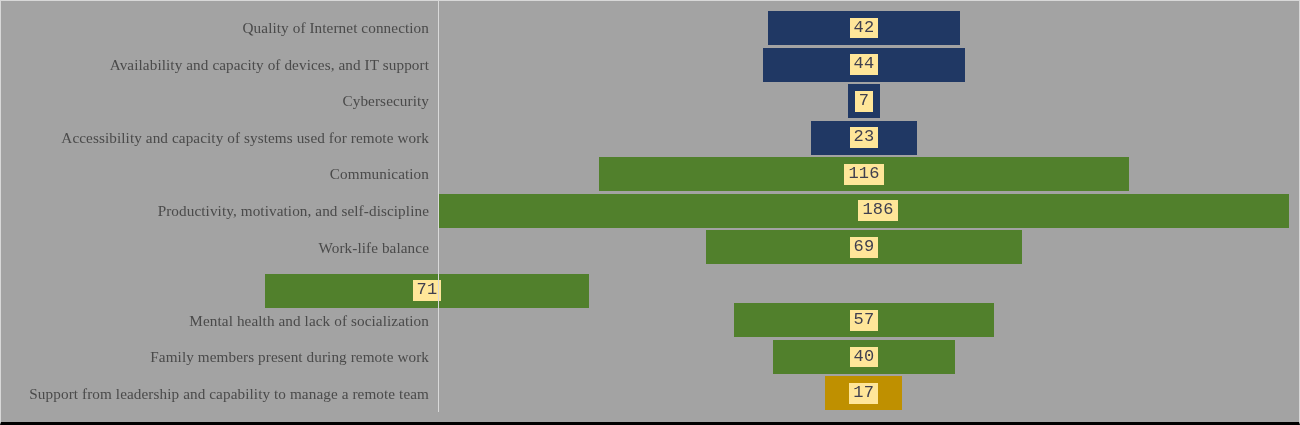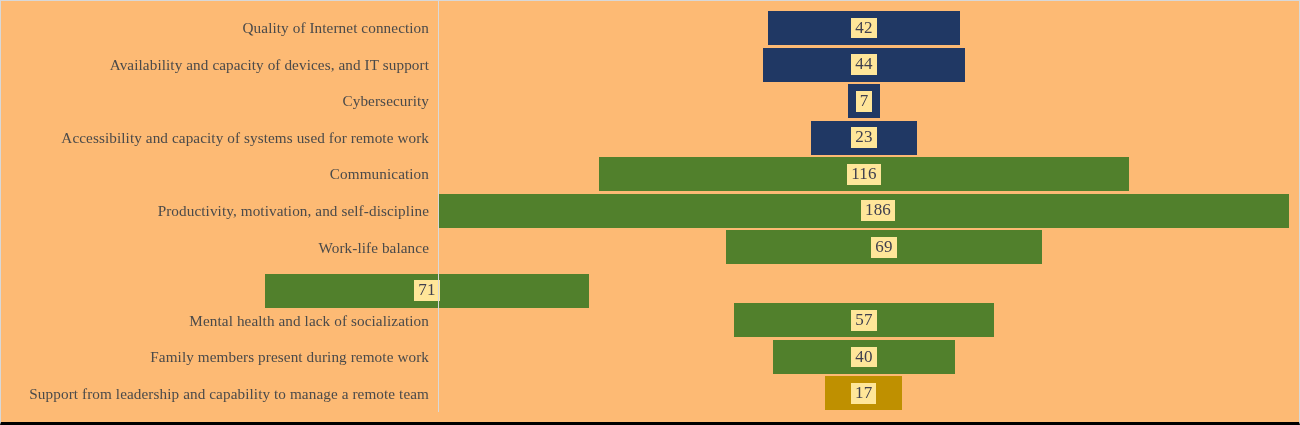--- a/index.html
+++ b/index.html
@@ -5,21 +5,21 @@
   html, body {
     margin: 0;
     padding: 0;
     background: #ffffff;
   }
   #frame {
     position: relative;
     width: 1300px;
     height: 425px;
     box-sizing: border-box;
-    background: #fdba74;
+    background: #a3a3a3;
     border: 1px solid #d8d8d8;
     border-bottom: 3px solid #000000;
     overflow: hidden;
     font-family: "Liberation Serif", "DejaVu Serif", serif;
   }
   #chart {
     position: absolute;
     left: 0;
     top: 0;
     width: 1300px;
@@ -72,20 +72,21 @@
     align-items: center;
     justify-content: center;
   }
   .bar-value {
     font-size: 17px;
     color: #3f3f4f;
     background: #ffe699;
     padding: 1px 4px 2px 4px;
     line-height: 1.05;
     letter-spacing: 0.2px;
+    font-family: Liberation Mono, monospace;
   }
 </style>
 </head>
 <body>
 
 <div id="frame">
   <div id="chart">
       <div class="row">
         <div class="cat-cell">
           <span class="cat-label">Quality of Internet connection</span>
@@ -144,21 +145,21 @@
           <div class="bar" style="width: 850.02px; left: 0.99px; background: rgb(81, 128, 44); padding-left: 28px;">
             <span class="bar-value">186</span>
           </div>
         </div>
       </div>
       <div class="row">
         <div class="cat-cell">
           <span class="cat-label">Work-life balance</span>
         </div>
         <div class="plot-cell">
-          <div class="bar" style="width: 315.33px; left: 268.335px; background: rgb(81, 128, 44); margin-left: 20px;">
+          <div class="bar" style="width: 315.33px; left: 268.335px; background: rgb(81, 128, 44);">
             <span class="bar-value">69</span>
           </div>
         </div>
       </div>
       <div class="row">
         <div class="plot-cell">
           <div class="bar" style="width: 324.47px; left: 263.765px; background: rgb(81, 128, 44); margin-top: 7px;">
             <span class="bar-value">71</span>
           </div>
         </div>

